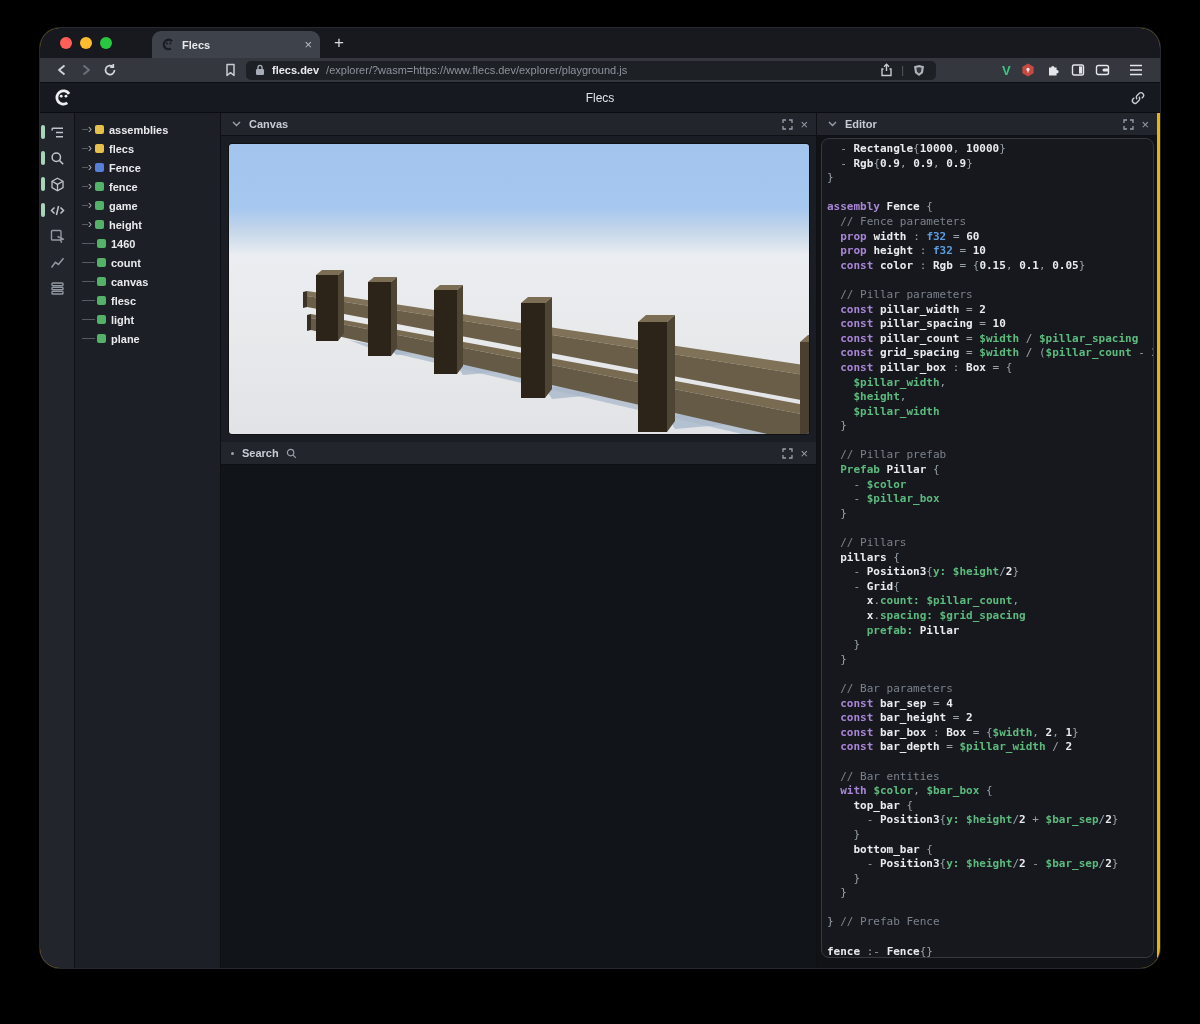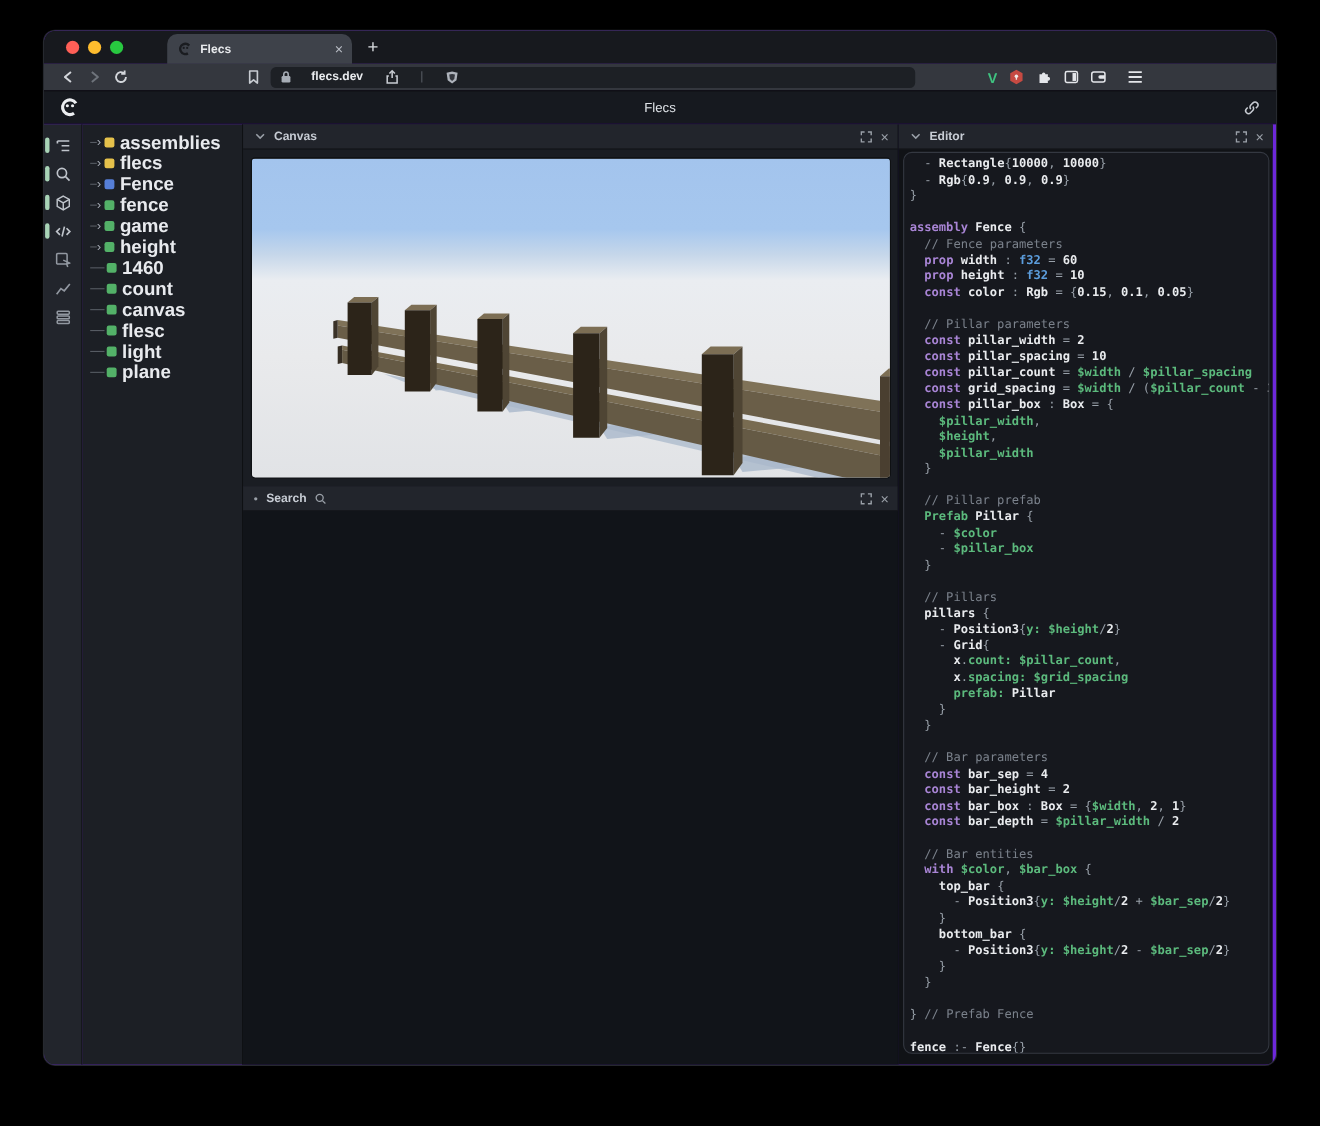--- a/index.html
+++ b/index.html
@@ -1,37 +1,37 @@
 <!DOCTYPE html>
 <html style="--c-trafficRed: #ff5f57; --c-trafficYellow: #febc2e; --c-trafficGreen: #28c840; --c-braveV: #3fc380; --c-braveHex: #c64a42; --c-indicator: #a9d4b7; --c-treeYellow: #e5c14b; --c-treeBlue: #567fd8; --c-treeGreen: #53b168; --c-codeKeyword: #a985d6; --c-codeType: #5c9ddc; --c-codeVar: #5cba7d; --c-codeComment: #7b828c; --c-codeText: #e9ebee; --c-codePunct: #98a0a9;"><head>
 <meta charset="utf-8">
 <style>
   * { margin:0; padding:0; box-sizing:border-box; }
   html,body { width:1200px; height:1024px; background:#000; font-family:"Liberation Sans",sans-serif; overflow:hidden; }
 
   .window { position:absolute; left:40px; top:28px; width:1120px; height:940px;
-    border-radius:10px; overflow:hidden; background:#6d28d9;
+    border-radius:20px; overflow:hidden; background:#eab308;
     box-shadow:0 0 0 1px #26292f, 0 24px 70px rgba(0,0,0,.65); }
 
   
   .tabbar { height:30px; background:#17191e; display:flex; align-items:flex-end; }
   .traffic { display:flex; gap:8px; align-items:center; padding:0 14px 0 20px; height:30px; }
   .tl { width:12px; height:12px; border-radius:50%; }
   .tl.red{background:var(--c-trafficRed);} .tl.yellow{background:var(--c-trafficYellow);} .tl.green{background:var(--c-trafficGreen);}
   .tab { margin-left:26px; width:168px; height:27px; background:#3e424a; border-radius:9px 9px 0 0;
     display:flex; align-items:center; padding:0 8px 0 10px; gap:7px; }
   .tab-label { font-size:11px; font-weight:700; color:#e7e9ec; flex:1; }
   .tab-close { color:#b9bdc5; font-size:13px; line-height:1; cursor:default; }
   .newtab { color:#d7dade; font-size:17px; font-weight:400; margin-left:14px; align-self:center; }
 
   
   .navbar { height:24px; background:#34373e; display:flex; align-items:center; padding:0 12px 0 14px; }
   .nav-ic { width:16px; height:16px; display:flex; align-items:center; justify-content:center; flex:0 0 auto; }
-  .urlbar { margin-left:8px; height:19px; width:586px; background:#1d2025; border-radius:5px;
-    display:flex; align-items:center; padding:0 9px; gap:18px; }
+  .urlbar { margin-left:8px; height:19px; width:690px; background:#1d2025; border-radius:5px;
+    display:flex; align-items:center; padding:0 9px; gap:7px; }
   .url-host { font-size:11px; font-weight:700; color:#e9ebee; white-space:nowrap; }
   .url-path { font-size:11px; color:#8d939c; white-space:nowrap; flex:1; overflow:hidden; }
   .url-div { color:#5a5f67; font-size:11px; }
   .ext-icons { display:flex; align-items:center; gap:9px; margin-left:66px; }
   .v-icon { color:var(--c-braveV); font-weight:700; font-size:13px; }
   .burger { margin-left:8px; }
 
   
   .appheader { height:30px; background:#16191f; border-top:1px solid #0c0d10; position:relative;
     display:flex; align-items:center; padding:0 14px; }
@@ -49,21 +49,21 @@
   .strip-item svg { stroke:#bfc4cb; }
   .strip-item.dim svg { stroke:#9298a1; }
 
   .treepanel { width:146px; background:#1c1f25; border-right:1px solid #0e1013; padding-top:7px; }
   .tree-row { height:19px; display:flex; align-items:center; padding-left:7px; cursor:default; }
   .tconn { height:1px; background:#565b63; }
   .tconn.short { width:6px; } .tconn.long { width:13px; }
   .tchev { color:#a7adb6; font-size:12px; line-height:10px; margin:0 1px 1px 0; }
   .tsq { width:9px; height:9px; border-radius:2px; margin:0 5px 0 2px; flex:0 0 auto; }
   .tsq.yellow{background:var(--c-treeYellow);} .tsq.blue{background:var(--c-treeBlue);} .tsq.green{background:var(--c-treeGreen);}
-  .tlabel { font-size:17px; font-weight:600; color:#e8eaee; white-space:nowrap; }
+  .tlabel { font-size:11px; font-weight:600; color:#e8eaee; white-space:nowrap; }
 
   .centercol { width:596px; border-right:1px solid #0e1013; display:flex; flex-direction:column; background:#111318; }
   .panelheader { height:23px; background:#22252c; border-bottom:1px solid #0e1013;
     display:flex; align-items:center; padding:0 8px; gap:6px; flex:0 0 auto; }
   .ph-title { font-size:11px; font-weight:700; color:#c7ccd4; }
   .ph-spacer { flex:1; }
   .ph-ic { display:flex; align-items:center; justify-content:center; width:14px; height:14px; }
   .ph-close { color:#9aa0a8; font-size:13px; line-height:1; }
   .ph-dot { width:3px; height:3px; border-radius:50%; background:#9aa0a8; margin:0 2px; }
 
@@ -129,20 +129,21 @@
       <svg width="13" height="14" viewBox="0 0 13 14">
           <path d="M3 1.5 h7 v11 l-3.5 -2.8 l-3.5 2.8 z" fill="none" stroke="#c8ccd2" stroke-width="1.5" stroke-linejoin="round"></path>
         </svg>
     </span>
     <div class="urlbar">
       <svg width="10" height="12" viewBox="0 0 10 12">
           <rect x="1" y="5" width="8" height="6" rx="1.2" fill="#a7adb6"></rect>
           <path d="M3 5 V3.4 a2 2 0 0 1 4 0 V5" fill="none" stroke="#a7adb6" stroke-width="1.4"></path>
         </svg>
       <span class="url-host">flecs.dev</span>
+      <span class="url-path">/explorer/?wasm=https://www.flecs.dev/explorer/playground.js</span>
       <span class="nav-ic">
         <svg width="13" height="14" viewBox="0 0 13 14">
             <path d="M6.5 1.5 V8" stroke="#c8ccd2" stroke-width="1.4" fill="none"></path>
             <path d="M4 3.8 L6.5 1.3 L9 3.8" stroke="#c8ccd2" stroke-width="1.4" fill="none"></path>
             <path d="M3.5 6 H2 V12.5 H11 V6 H9.5" stroke="#c8ccd2" stroke-width="1.4" fill="none"></path>
           </svg>
       </span>
       <span class="url-div">|</span>
       <span class="nav-ic">
         <svg width="12" height="13" viewBox="0 0 12 13">

